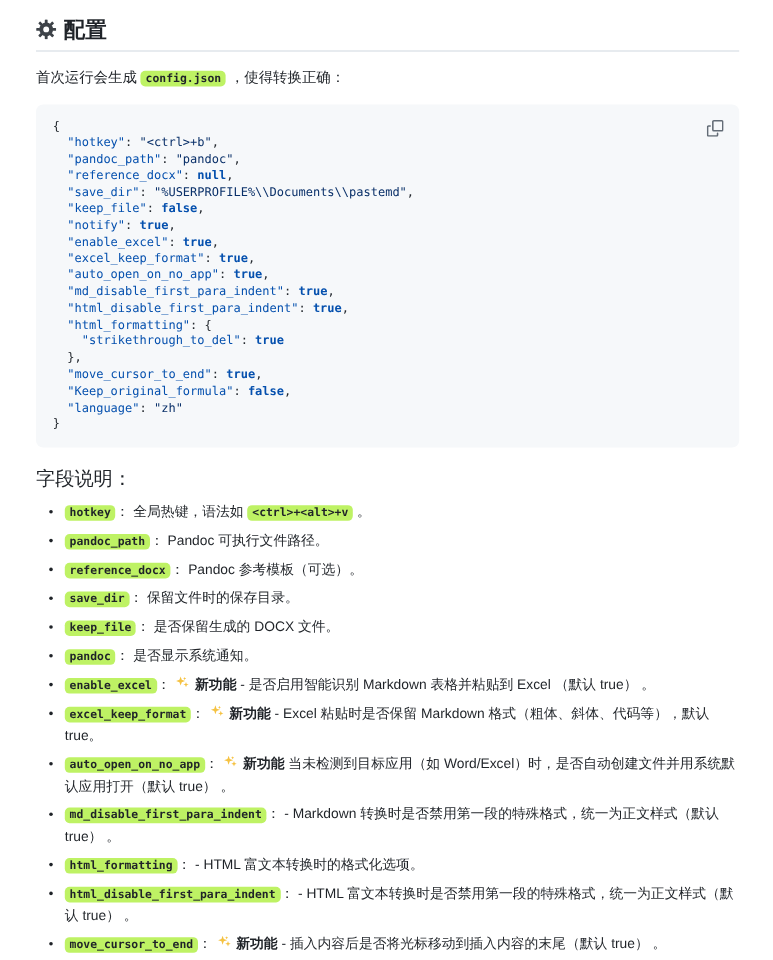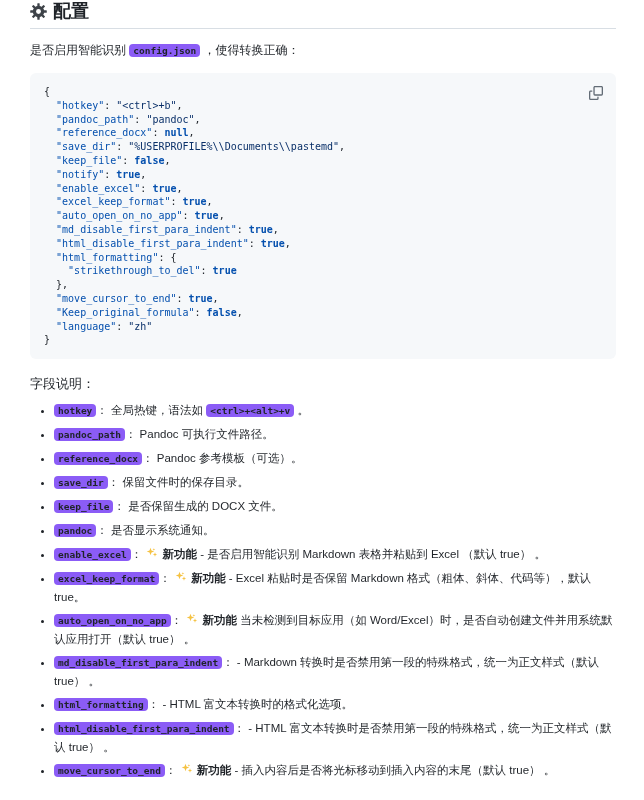--- a/index.html
+++ b/index.html
@@ -6,36 +6,36 @@
     margin: 0; padding: 0;
     width: 644px; height: 800px;
     overflow: hidden;
     background: #ffffff;
     font-family: "Liberation Sans", "DejaVu Sans", sans-serif;
     color: #1f2328;
   }
   .page { padding: 2px 28px 0 30px; }
 
   h2.section-heading {
-    display: flex; align-items: center; gap: 6px;
-    margin: 0 0 12px 0;
+    display: flex; gap: 6px;
+    margin: 14px 0 12px 0;
     padding-bottom: 6px;
     border-bottom: 1px solid #d8dee4;
     font-size: 18px; font-weight: 700; line-height: 1.1;
   }
   .gear-wrap { display: inline-flex; width: 17px; height: 17px; }
   .gear-wrap svg { width: 100%; height: 100%; }
 
   p.intro { margin: 0 0 13px 0; font-size: 12px; line-height: 1.6; }
 
   code.inline-code {
     font-family: "DejaVu Sans Mono", "Liberation Mono", monospace;
     font-size: 9.5px;
     font-weight: 600;
-    background: #8b5cf6;
+    background: #bef264;
     border-radius: 4px;
     padding: 1px 4px;
     color: #1f2328;
     white-space: nowrap;
   }
 
   .codeblock {
     position: relative;
     background: var(--code-bg, #f6f8fa);
     border-radius: 6px;
@@ -59,21 +59,21 @@
     position: absolute; top: 9px; right: 9px;
     width: 22px; height: 22px;
     padding: 3px;
     background: transparent;
     border: none; border-radius: 4px;
     cursor: pointer;
     display: flex; align-items: center; justify-content: center;
   }
   .copy-btn svg { width: 14px; height: 14px; fill: #636c76; }
 
-  p.fields-label { margin: 0 0 8px 0; font-size: 13px; }
+  p.fields-label { margin: 0 0 8px 0; font-size: 16px; }
 
   ul.fields-list {
     margin: 4px 0 13px 0;
     padding-left: 24px;
     list-style-type: disc;
     font-size: 11.5px;
   }
   ul.fields-list > li { margin: 5px 0; line-height: 18px; }
   ul.fields-list ul.sub {
     list-style-type: circle;
@@ -107,21 +107,21 @@
             <rect x="12.8" y="6.9" width="3" height="2.2" rx="0.5" transform="rotate(45 8 8)"></rect>
           </g>
           <circle cx="8" cy="8" r="5.4"></circle>
         </g>
         <circle cx="8" cy="8" r="2.3" fill="#ffffff"></circle>
       </svg>
     </span>
     <span>配置</span>
   </h2>
 
-  <p class="intro"><span>是否启用智能识别 </span><code class="inline-code">config.json</code><span> ，使得转换正确：</span></p>
+  <p class="intro"><span>首次运行会生成 </span><code class="inline-code">config.json</code><span> ，使得转换正确：</span></p>
 
   <div class="codeblock">
     <pre id="json-code"><div><span class="tok-pun">{</span></div><div><span class="tok-pun">  </span><span class="tok-key">"hotkey"</span><span class="tok-pun">: </span><span class="tok-str">"&lt;ctrl&gt;+b"</span><span class="tok-pun">,</span></div><div><span class="tok-pun">  </span><span class="tok-key">"pandoc_path"</span><span class="tok-pun">: </span><span class="tok-str">"pandoc"</span><span class="tok-pun">,</span></div><div><span class="tok-pun">  </span><span class="tok-key">"reference_docx"</span><span class="tok-pun">: </span><span class="tok-kw">null</span><span class="tok-pun">,</span></div><div><span class="tok-pun">  </span><span class="tok-key">"save_dir"</span><span class="tok-pun">: </span><span class="tok-str">"%USERPROFILE%\\Documents\\pastemd"</span><span class="tok-pun">,</span></div><div><span class="tok-pun">  </span><span class="tok-key">"keep_file"</span><span class="tok-pun">: </span><span class="tok-kw">false</span><span class="tok-pun">,</span></div><div><span class="tok-pun">  </span><span class="tok-key">"notify"</span><span class="tok-pun">: </span><span class="tok-kw">true</span><span class="tok-pun">,</span></div><div><span class="tok-pun">  </span><span class="tok-key">"enable_excel"</span><span class="tok-pun">: </span><span class="tok-kw">true</span><span class="tok-pun">,</span></div><div><span class="tok-pun">  </span><span class="tok-key">"excel_keep_format"</span><span class="tok-pun">: </span><span class="tok-kw">true</span><span class="tok-pun">,</span></div><div><span class="tok-pun">  </span><span class="tok-key">"auto_open_on_no_app"</span><span class="tok-pun">: </span><span class="tok-kw">true</span><span class="tok-pun">,</span></div><div><span class="tok-pun">  </span><span class="tok-key">"md_disable_first_para_indent"</span><span class="tok-pun">: </span><span class="tok-kw">true</span><span class="tok-pun">,</span></div><div><span class="tok-pun">  </span><span class="tok-key">"html_disable_first_para_indent"</span><span class="tok-pun">: </span><span class="tok-kw">true</span><span class="tok-pun">,</span></div><div><span class="tok-pun">  </span><span class="tok-key">"html_formatting"</span><span class="tok-pun">: {</span></div><div><span class="tok-pun">    </span><span class="tok-key">"strikethrough_to_del"</span><span class="tok-pun">: </span><span class="tok-kw">true</span></div><div><span class="tok-pun">  },</span></div><div><span class="tok-pun">  </span><span class="tok-key">"move_cursor_to_end"</span><span class="tok-pun">: </span><span class="tok-kw">true</span><span class="tok-pun">,</span></div><div><span class="tok-pun">  </span><span class="tok-key">"Keep_original_formula"</span><span class="tok-pun">: </span><span class="tok-kw">false</span><span class="tok-pun">,</span></div><div><span class="tok-pun">  </span><span class="tok-key">"language"</span><span class="tok-pun">: </span><span class="tok-str">"zh"</span></div><div><span class="tok-pun">}</span></div></pre>
     <button class="copy-btn" aria-label="Copy">
       <svg viewBox="0 0 16 16" aria-hidden="true">
         <path d="M0 6.75C0 5.784.784 5 1.75 5h1.5a.75.75 0 0 1 0 1.5h-1.5a.25.25 0 0 0-.25.25v7.5c0 .138.112.25.25.25h7.5a.25.25 0 0 0 .25-.25v-1.5a.75.75 0 0 1 1.5 0v1.5A1.75 1.75 0 0 1 9.25 16h-7.5A1.75 1.75 0 0 1 0 14.25Z"></path>
         <path d="M5 1.75C5 .784 5.784 0 6.75 0h7.5C15.216 0 16 .784 16 1.75v7.5A1.75 1.75 0 0 1 14.25 11h-7.5A1.75 1.75 0 0 1 5 9.25Zm1.75-.25a.25.25 0 0 0-.25.25v7.5c0 .138.112.25.25.25h7.5a.25.25 0 0 0 .25-.25v-7.5a.25.25 0 0 0-.25-.25Z"></path>
       </svg>
     </button>
   </div>

